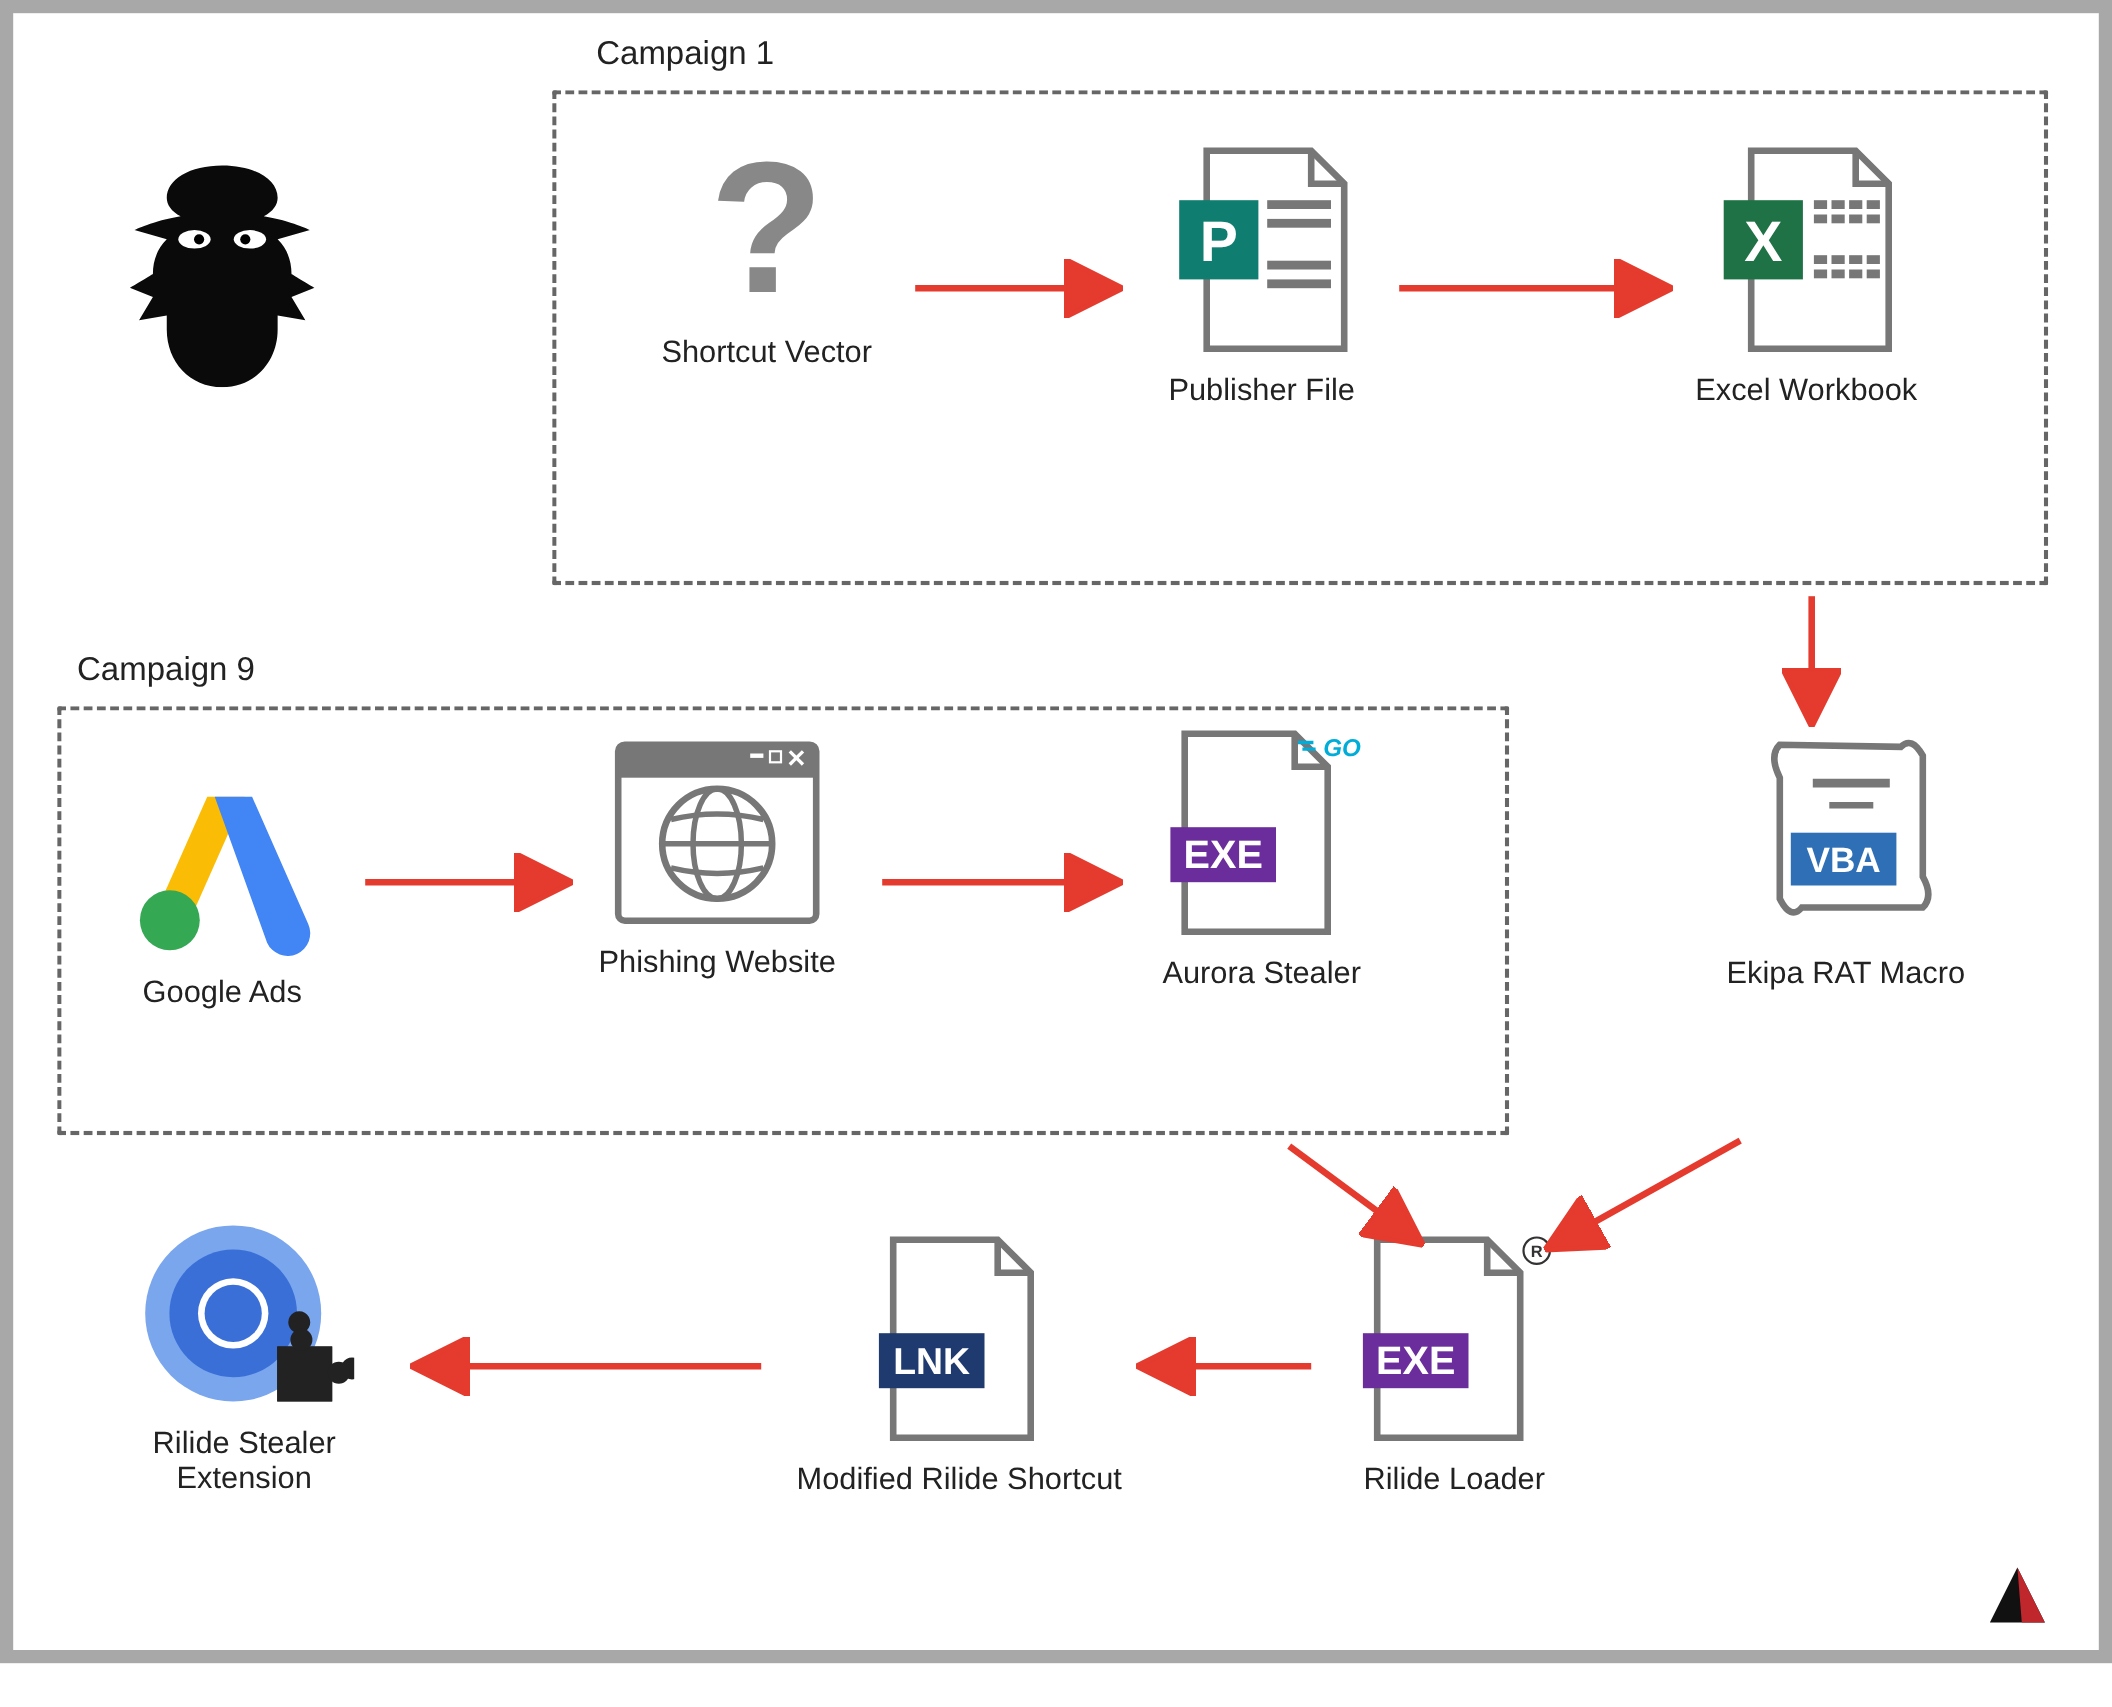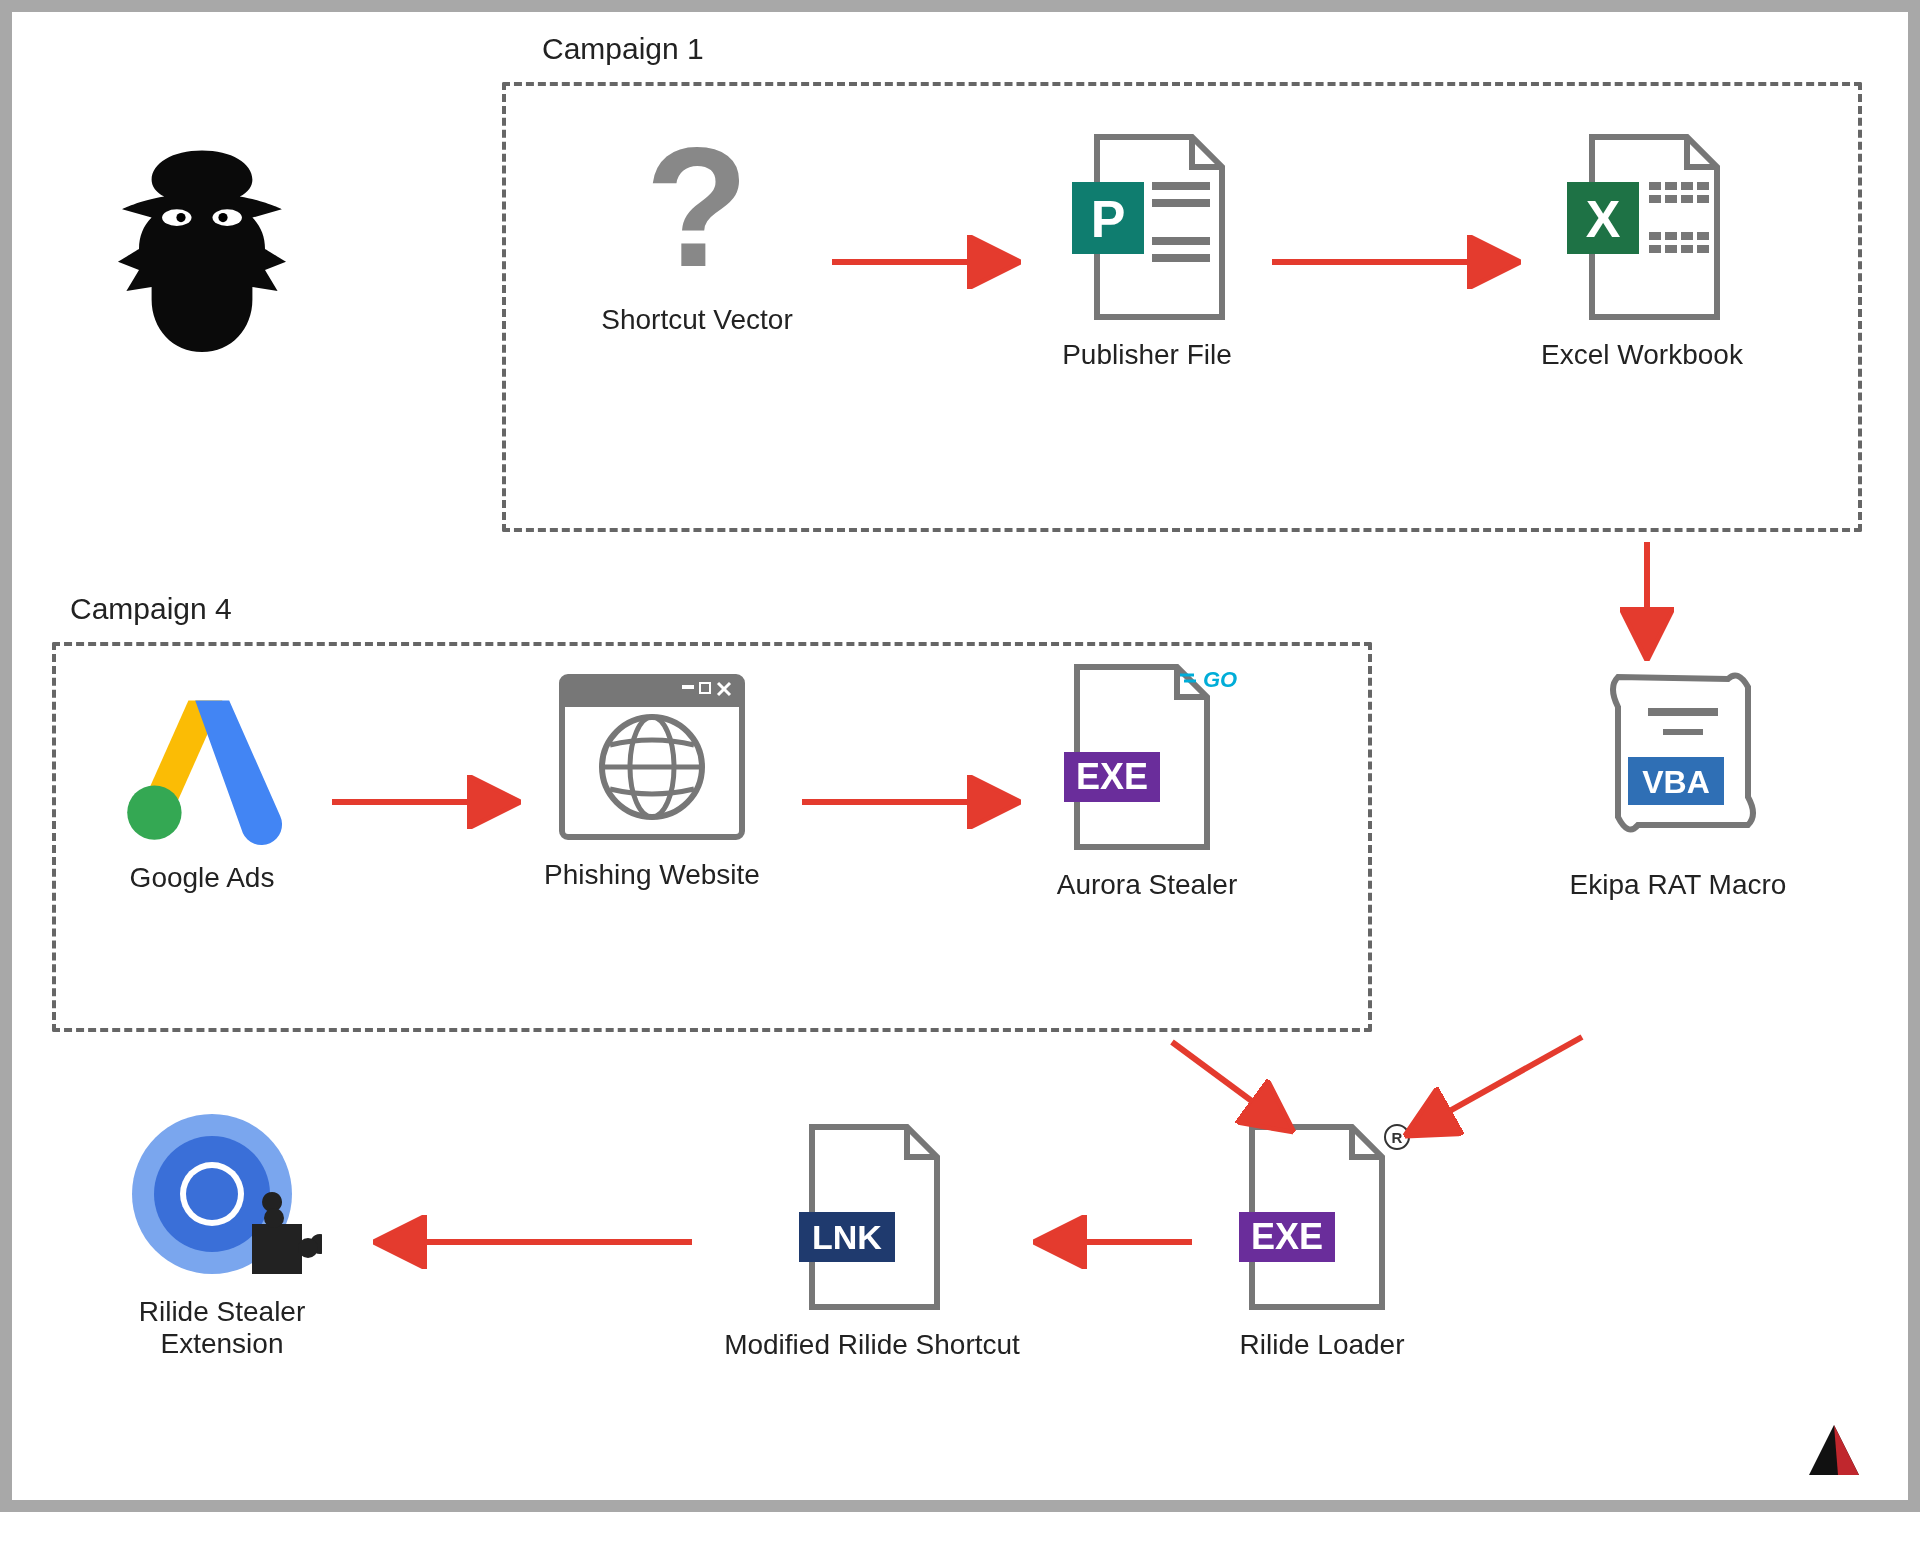--- a/index.html
+++ b/index.html
@@ -51,21 +51,21 @@
   }
 </style>
 </head>
 <body>
 
 <div class="outer">
 
   <div class="campaign-title" style="left:530px; top:20px;">Campaign 1</div>
   <div class="campaign-box" style="left:490px; top:70px; width:1360px; height:450px;"></div>
 
-  <div class="campaign-title" style="left:58px; top:580px;">Campaign 4</div>
+  <div class="campaign-title" style="left:58px; top:580px;">Campaign 9</div>
   <div class="campaign-box" style="left:40px; top:630px; width:1320px; height:390px;"></div>
 
   <div class="node" style="left:85px; top:130px;">
     <svg class="hacker-icon" viewBox="0 0 100 100">
       <path fill="#0a0a0a" d="M50 4c-14 0-24 6-24 14 0 3 2 6 6 8-12 2-20 6-20 6l14 4c-4 4-6 9-6 15 0 0-10 6-10 6l10 4-6 10 12-2v6c0 14 10 25 24 25s24-11 24-25v-6l12 2-6-10 10-4s-10-6-10-6c0-6-2-11-6-15l14-4s-8-4-20-6c4-2 6-5 6-8 0-8-10-14-24-14z"></path>
       <ellipse cx="38" cy="36" rx="7" ry="4" fill="#fff"></ellipse>
       <ellipse cx="62" cy="36" rx="7" ry="4" fill="#fff"></ellipse>
       <circle cx="40" cy="36" r="2.2" fill="#000"></circle>
       <circle cx="60" cy="36" r="2.2" fill="#000"></circle>
     </svg>
@@ -111,21 +111,21 @@
           <rect x="108" y="118" width="12" height="8"></rect>
           <rect x="124" y="118" width="12" height="8"></rect>
           <rect x="140" y="118" width="12" height="8"></rect>
       </g>
       <rect x="10" y="55" width="72" height="72" fill="#1e7245"></rect>
       <text x="46" y="110" font-size="52" font-weight="bold" fill="#fff" text-anchor="middle" font-family="Arial">X</text>
     </svg>
     <div class="label">Excel Workbook</div>
   </div>
 
-  <div class="node" style="left:80px; top:668px; width:220px;align-items:center;">
+  <div class="node" style="left:80px; top:692px; width:220px;align-items:center;">
     <svg width="170" height="170" viewBox="0 0 100 100">
       <path fill="#FBBC05" d="M42 12 L62 12 L30 84 L10 84 Z"></path>
       <path fill="#4285F4" d="M46 12 L66 12 L96 80 A12 12 0 0 1 74 90 Z"></path>
       <circle cx="22" cy="78" r="16" fill="#34A853"></circle>
     </svg>
     <div class="label">Google Ads</div>
   </div>
 
   <div class="node" style="left:510px; top:655px; width:260px;">
     <svg width="200" height="180" viewBox="0 0 200 180">

